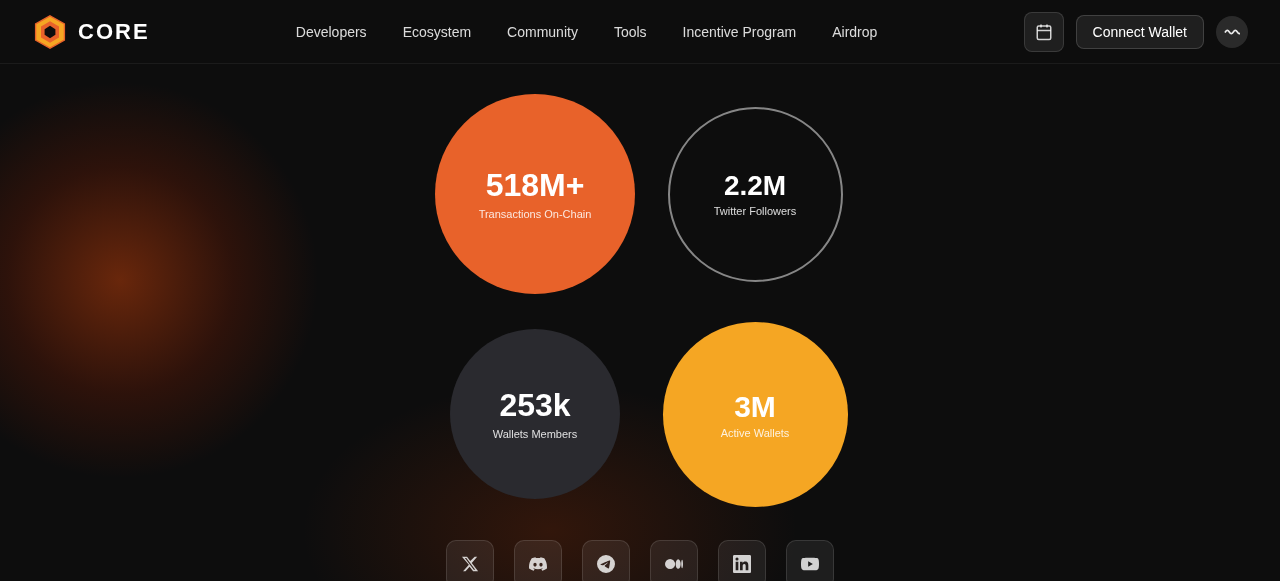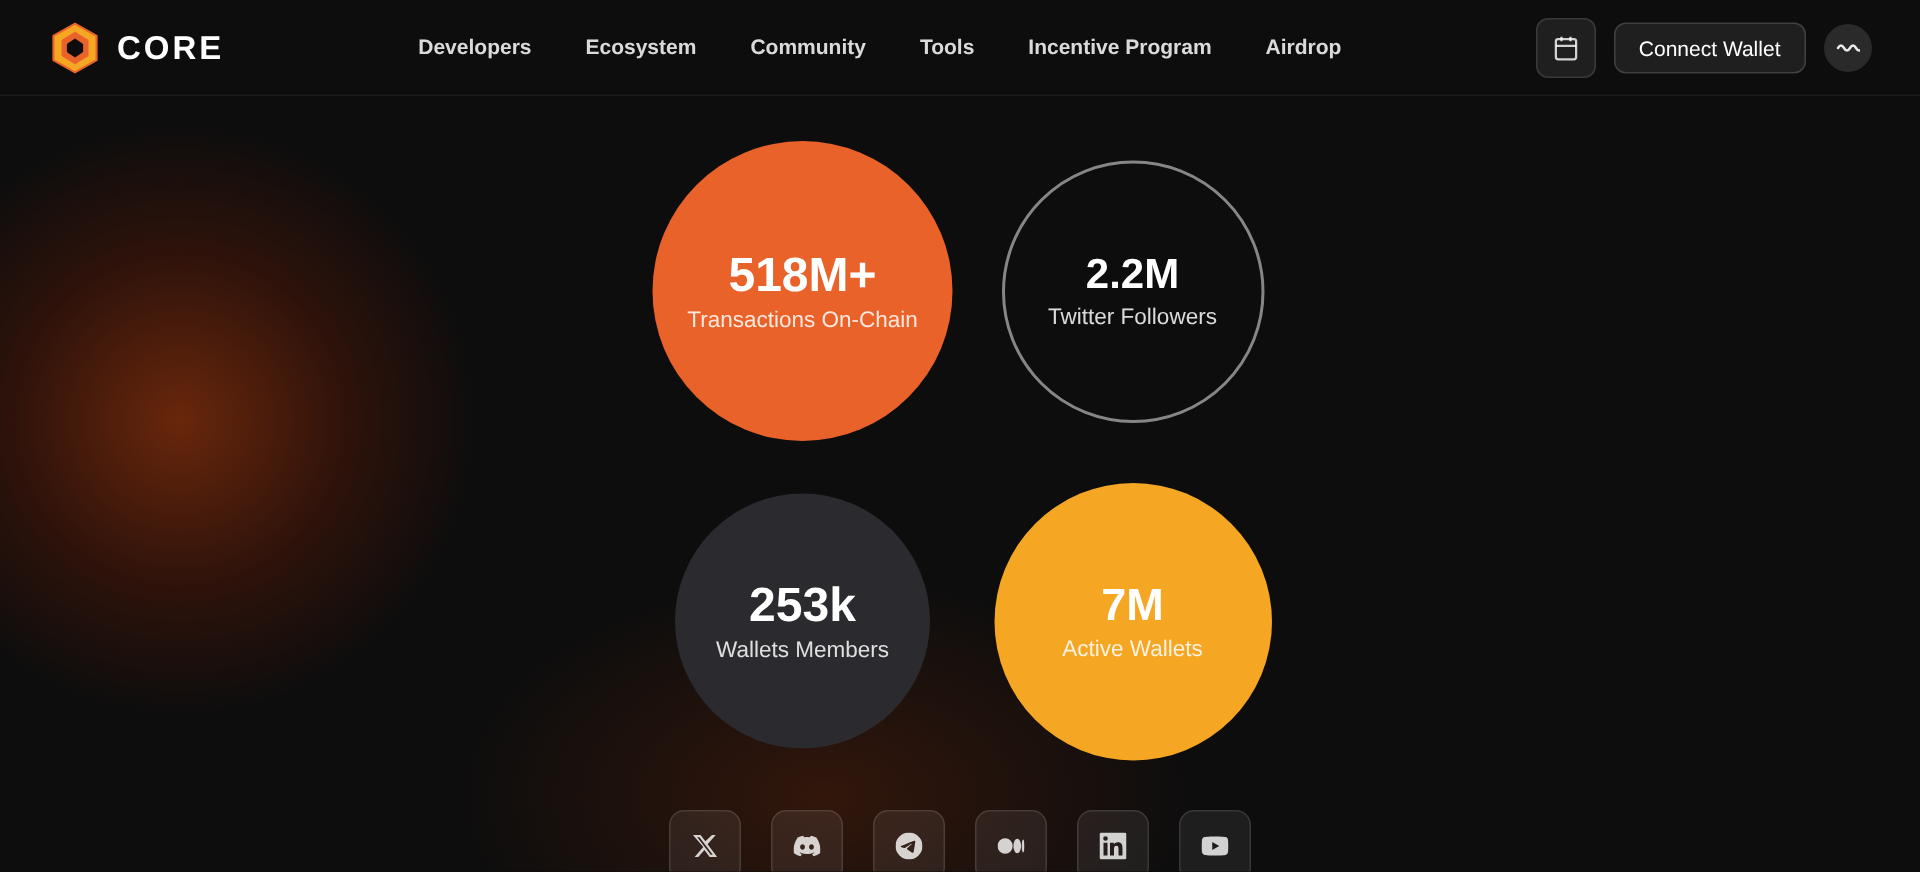--- a/index.html
+++ b/index.html
@@ -64,21 +64,21 @@
     .nav-links {
       display: flex;
       align-items: center;
       gap: 36px;
       list-style: none;
     }
     .nav-links li a {
       text-decoration: none;
       color: rgba(255,255,255,0.85);
       font-size: 14px;
-      font-weight: 700;
+      font-weight: 400;
       transition: color 0.2s;
     }
     .nav-right {
       display: flex;
       align-items: center;
       gap: 12px;
     }
     .nav-calendar-btn {
       width: 40px;
       height: 40px;
@@ -190,21 +190,21 @@
     .stat-circle.outline-circle .stat-number {
       font-size: 28px;
     }
     .stat-circle.dark-circle .stat-number {
       font-size: 32px;
     }
     .stat-circle.orange-medium .stat-number {
       font-size: 30px;
     }
     .stat-label {
-      font-size: 15px;
+      font-size: 11px;
       color: rgba(255,255,255,0.85);
       margin-top: 4px;
       font-weight: 400;
     }
 
     
     .social-row {
       display: flex;
       align-items: center;
       gap: 20px;
@@ -288,21 +288,21 @@
       <span class="stat-number">2.2M</span>
       <span class="stat-label">Twitter Followers</span>
     </div>
 
     <div class="stat-circle dark-circle">
       <span class="stat-number">253k</span>
       <span class="stat-label">Wallets Members</span>
     </div>
 
     <div class="stat-circle orange-medium">
-      <span class="stat-number">7M</span>
+      <span class="stat-number">3M</span>
       <span class="stat-label">Active Wallets</span>
     </div>
 
   </div>
 
   <div class="social-row">
 
     <button class="social-btn" title="X (Twitter)">
       <svg viewBox="0 0 24 24" xmlns="http://www.w3.org/2000/svg">
         <path d="M18.244 2.25h3.308l-7.227 8.26 8.502 11.24H16.17l-4.714-6.231-5.401 6.231H2.74l7.73-8.835L1.254 2.25H8.08l4.253 5.622zm-1.161 17.52h1.833L7.084 4.126H5.117z"></path>

